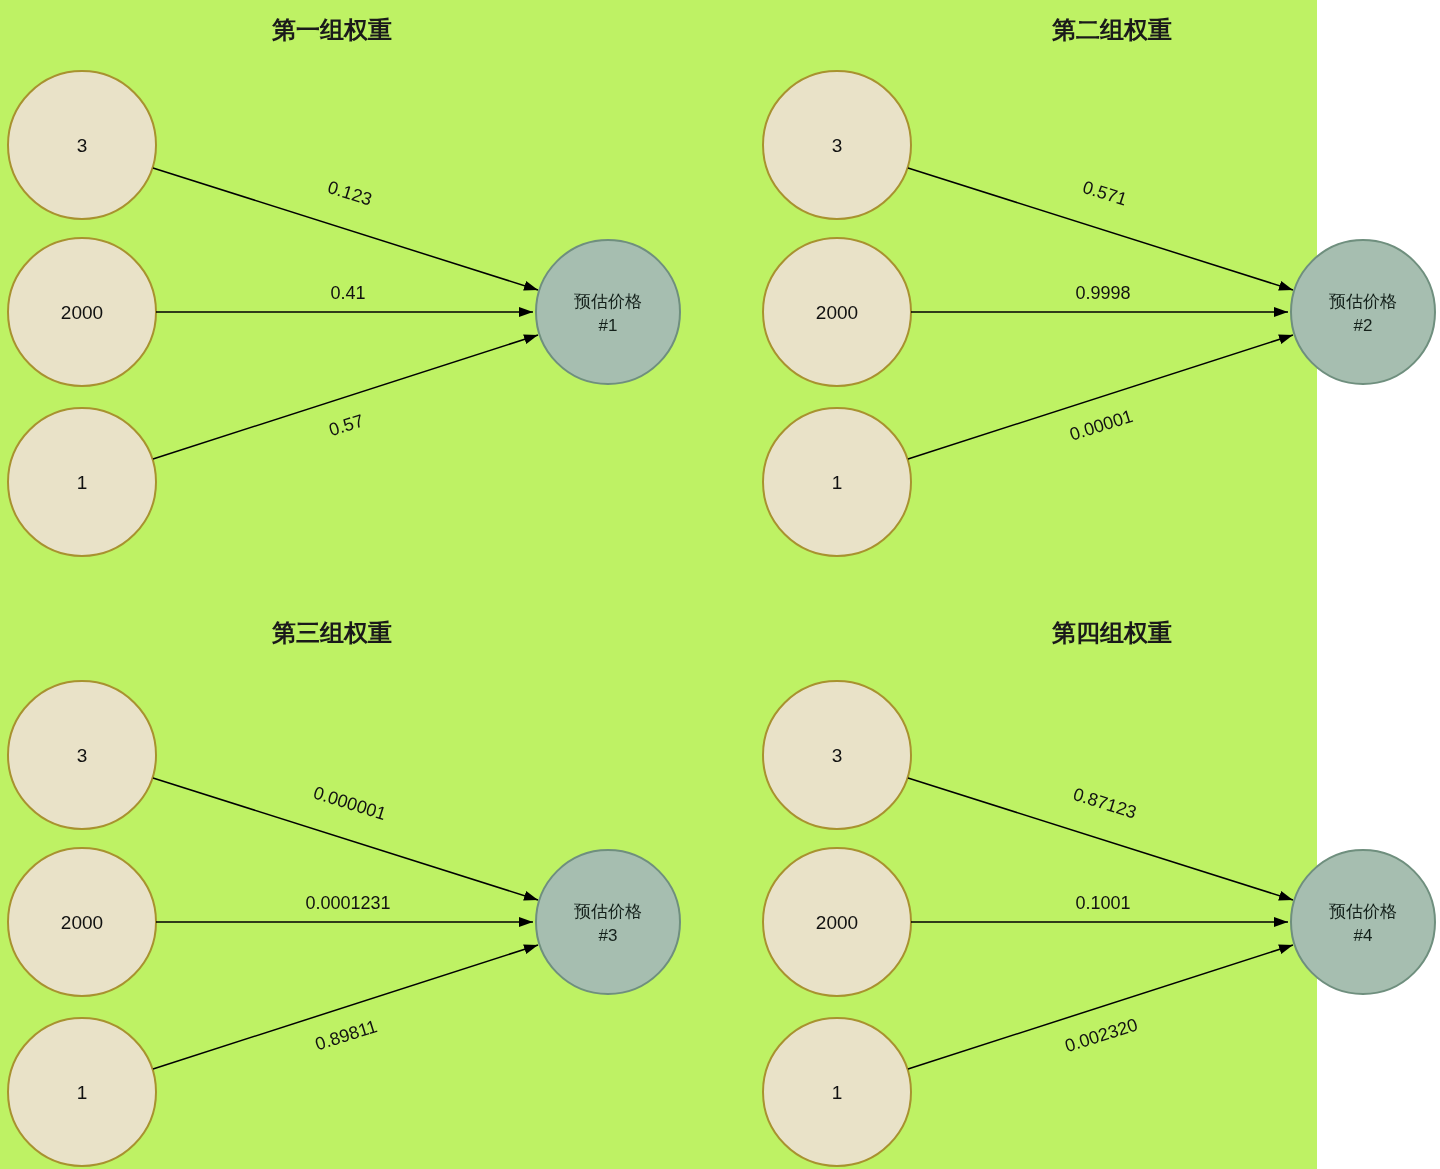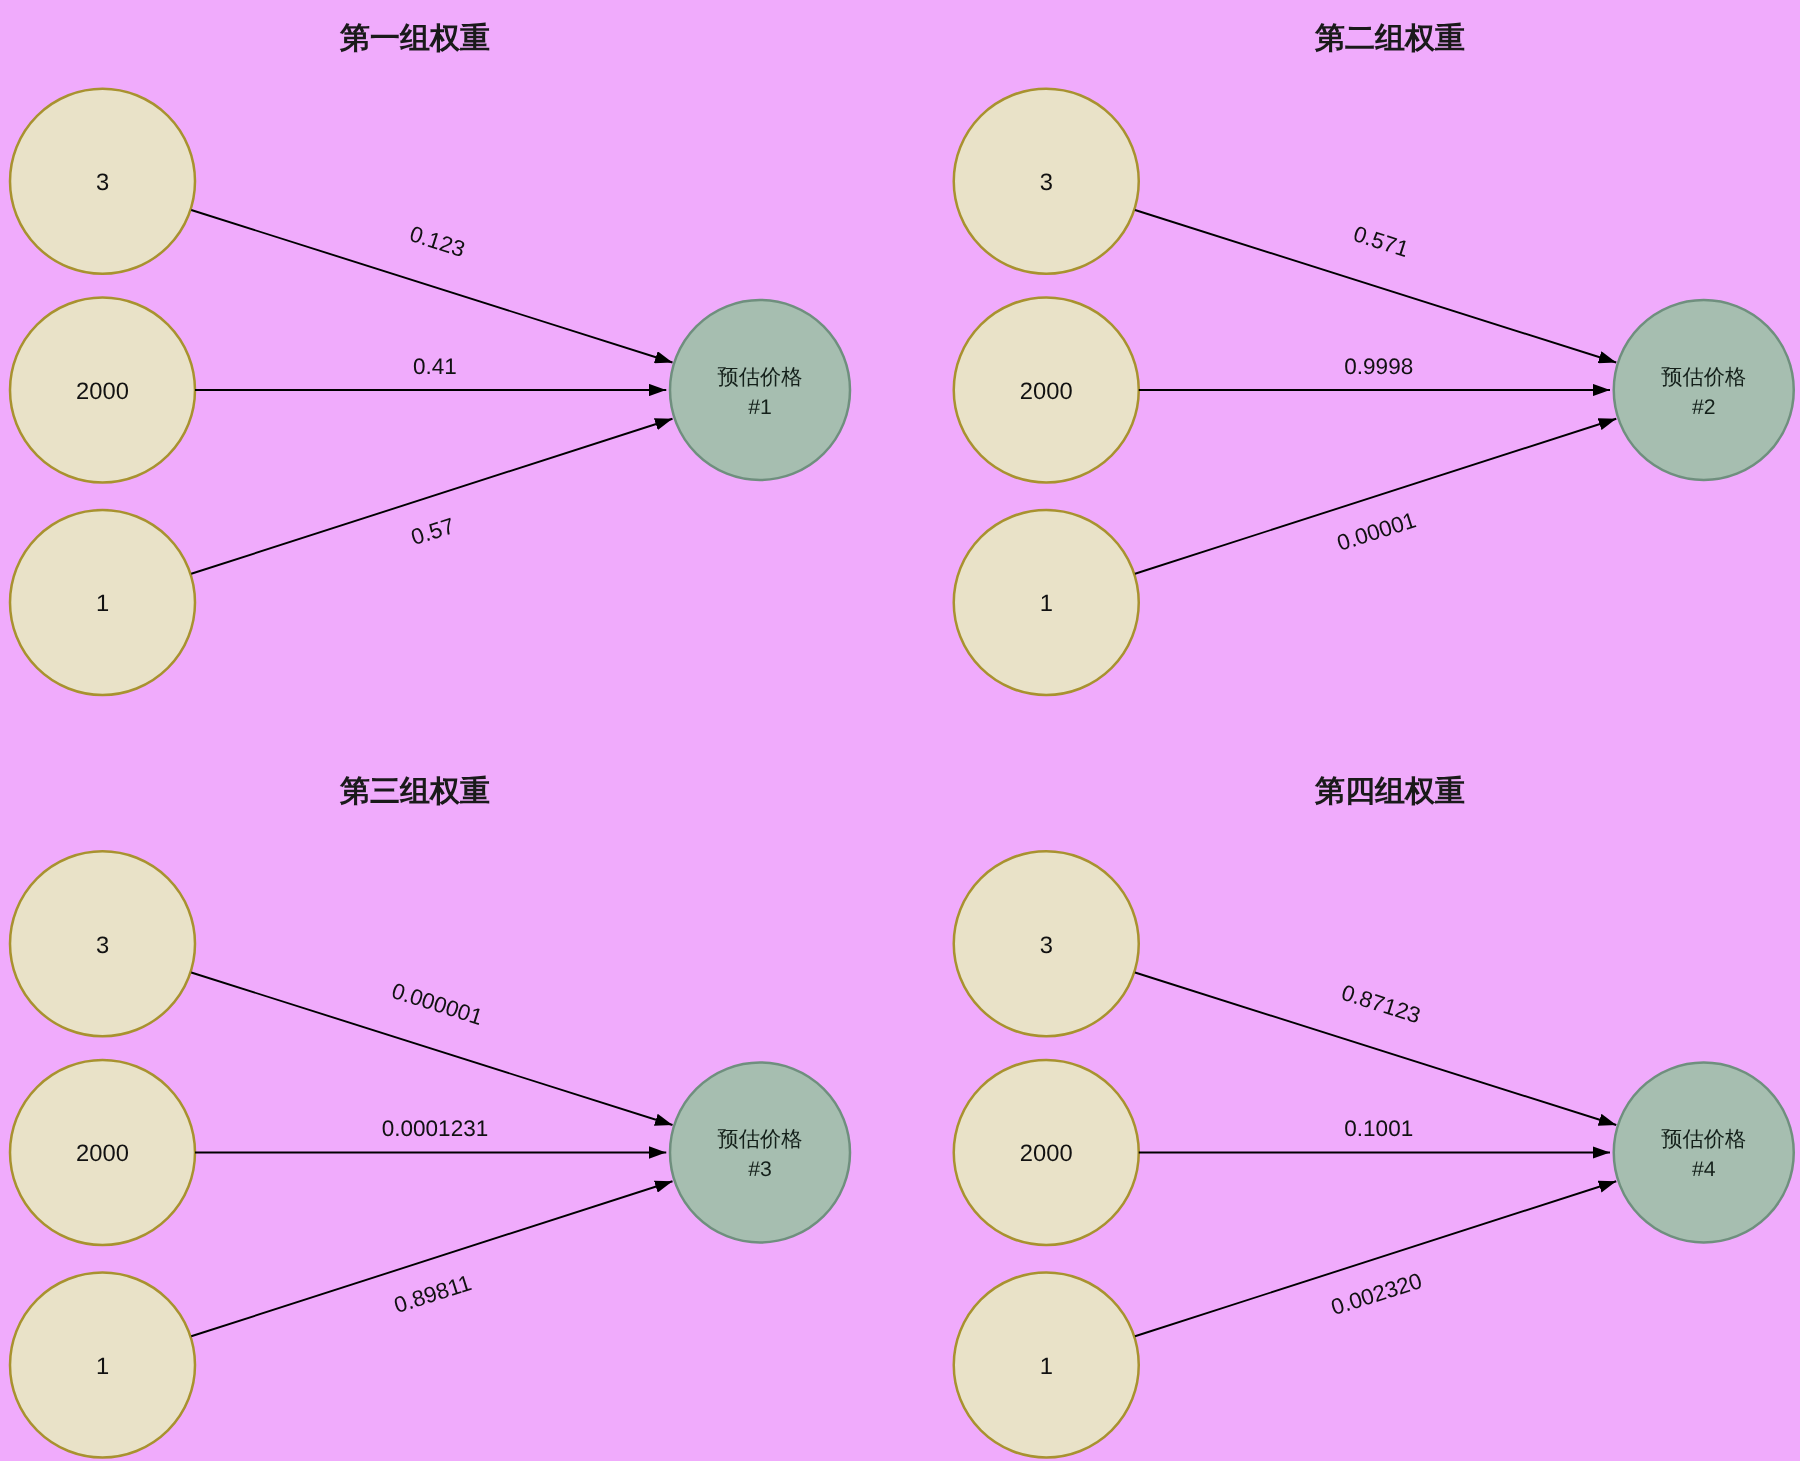--- a/index.html
+++ b/index.html
@@ -1,23 +1,23 @@
 <!DOCTYPE html>
 <html><head>
 <meta charset="utf-8">
 <style>
   html, body {
     margin: 0;
     padding: 0;
     background: #ffffff;
   }
   .canvas-wrap {
-    width: 1440px;
+    width: 1317px;
     height: 1169px;
-    background: #f0abfc;
+    background: #bef264;
   }
   svg { display: block; }
   .title {
     font-family: "Liberation Sans", sans-serif;
     font-size: 24px;
     font-weight: bold;
     text-anchor: middle;
     fill: #1a1a1a;
   }
   .input-node {

